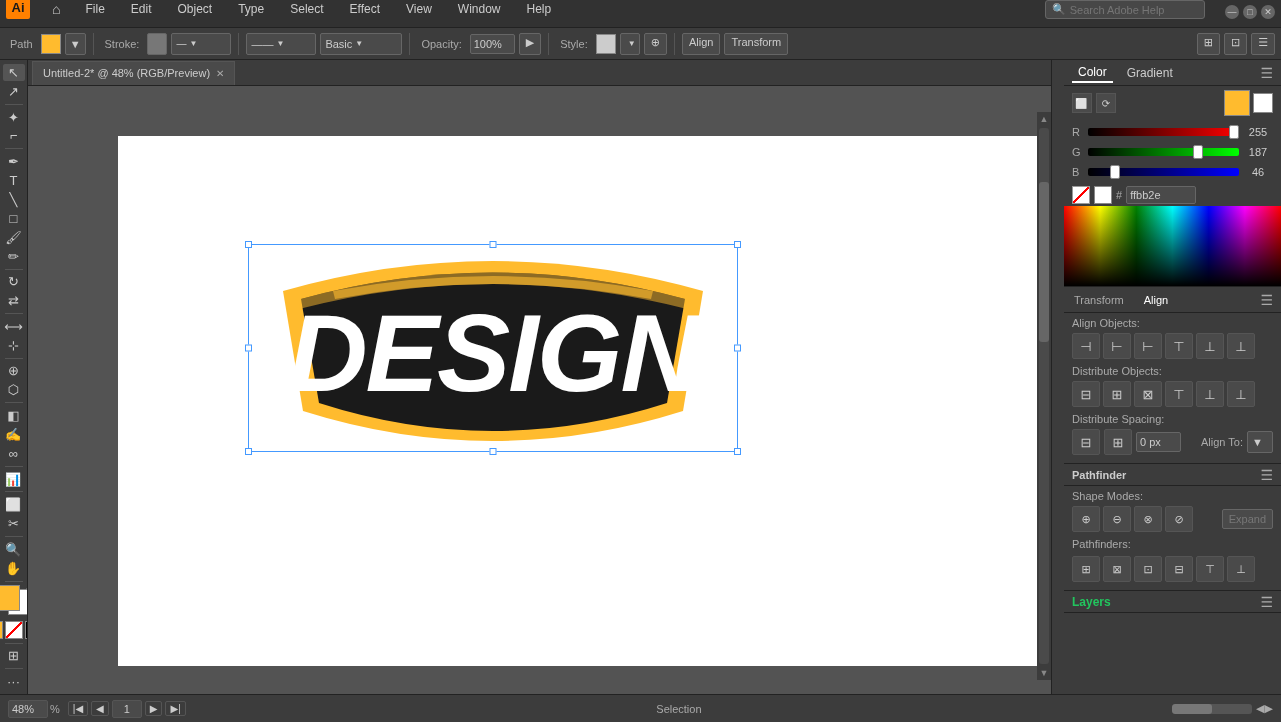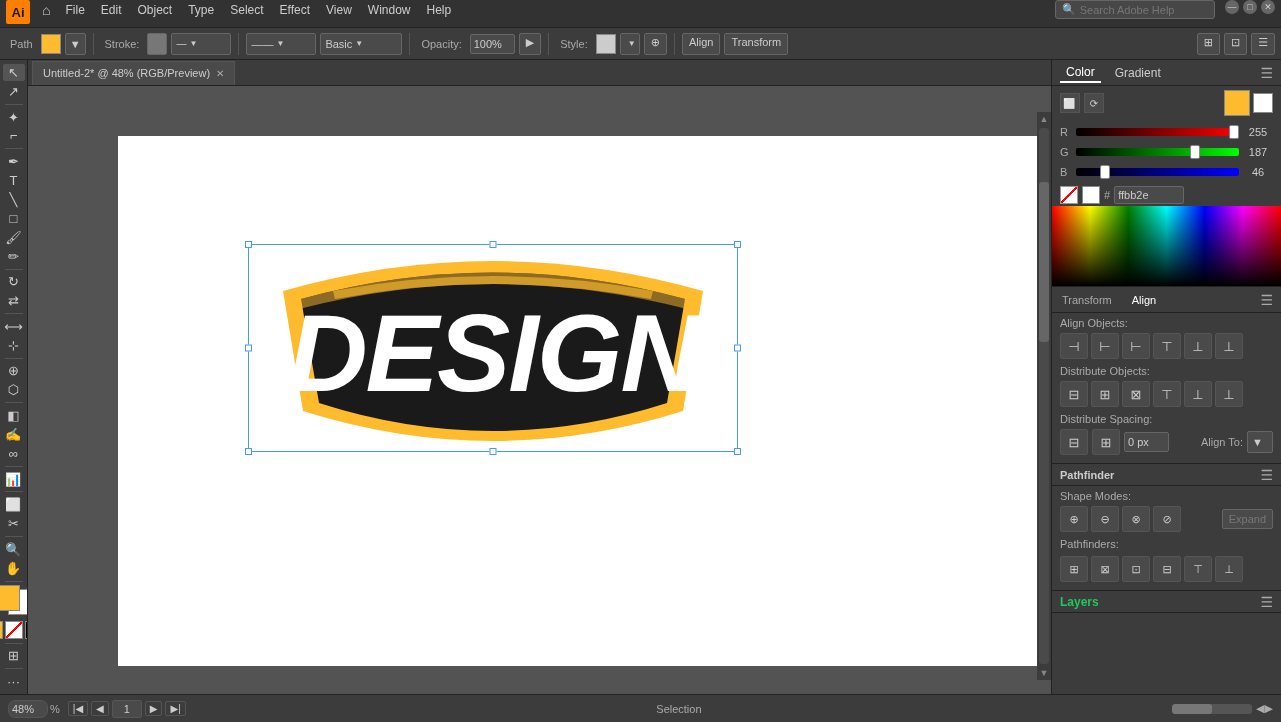--- a/index.html
+++ b/index.html
@@ -1,21 +1,21 @@
 <!DOCTYPE html>
 <html><head>
   <meta charset="utf-8">
   <style>
     * { margin: 0; padding: 0; box-sizing: border-box; }
     body { width: 1281px; height: 722px; background: #535353; font-family: Arial, sans-serif; font-size: 11px; color: #ccc; overflow: hidden; }
 
     
     #menu-bar {
-      display: flex; align-items: flex-start; background: #323232; height: 28px;
-      padding: 0 6px; gap: 2px; border-bottom: 1px solid #222;
+      display: flex; align-items: flex-end; background: #323232; height: 28px;
+      padding: 8px 6px; gap: 12px; border-bottom: 1px solid #222;
     }
     .menu-item { padding: 3px 7px; cursor: pointer; color: #ccc; font-size: 12px; }
     .ai-logo { width: 24px; height: 24px; background: #ff8000; display: flex; align-items: center; justify-content: center; font-weight: bold; font-size: 13px; color: #1a1a1a; border-radius: 2px; margin-right: 4px; }
     .home-icon { font-size: 14px; color: #ccc; padding: 2px 6px; cursor: pointer; }
 
     
     .search-bar {
       margin-left: auto; display: flex; align-items: center;
       background: #474747; border: 1px solid #666; border-radius: 3px;
       padding: 2px 6px; width: 160px;
@@ -98,21 +98,21 @@
       position: absolute;
       top: 165px; left: 235px;
       width: 460px; height: 195px;
       display: flex; align-items: center; justify-content: center;
       overflow: hidden;
     }
 
     
     #right-panel {
       width: 230px; background: #3c3c3c; border-left: 1px solid #222;
-      display: flex; flex-direction: column; overflow: hidden;
+      display: flex; flex-direction: column; overflow: hidden; padding-left: 12px;
     }
 
     
     #color-panel { border-bottom: 1px solid #222; }
     .panel-header {
       display: flex; align-items: center; background: #3c3c3c;
       border-bottom: 1px solid #222; height: 26px; padding: 0 8px; gap: 8px;
     }
     .panel-tab { font-size: 12px; color: #ccc; cursor: pointer; padding: 2px 6px; }
     .panel-tab.active { color: white; border-bottom: 2px solid white; }
@@ -180,21 +180,21 @@
       display: flex; align-items: center; background: #3c3c3c; height: 22px; padding: 0 8px;
       border-bottom: 1px solid #222;
     }
 
     
     #status-bar {
       display: flex; align-items: center; background: #3c3c3c; height: 28px;
       border-top: 1px solid #222; padding: 0 8px; gap: 8px;
     }
     .status-zoom { display: flex; align-items: center; gap: 2px; }
-    .zoom-input { background: #4a4a4a; border: 1px solid #555; border-radius: 7px; color: #ccc; font-size: 11px; padding: 1px 3px; width: 40px; height: 18px; }
+    .zoom-input { background: #4a4a4a; border: 1px solid #555; border-radius: 2px; color: #ccc; font-size: 11px; padding: 1px 3px; width: 40px; height: 18px; }
     .nav-btn { background: none; border: 1px solid #555; border-radius: 2px; color: #ccc; font-size: 10px; padding: 1px 4px; cursor: pointer; }
     .page-input { background: #4a4a4a; border: 1px solid #555; border-radius: 2px; color: #ccc; font-size: 11px; padding: 1px 3px; width: 30px; height: 18px; text-align: center; }
     .status-tool { margin-left: auto; font-size: 11px; color: #aaa; }
     .progress-bar-area { display: flex; align-items: center; gap: 4px; margin-left: auto; }
     .progress-track { width: 80px; height: 10px; background: #555; border-radius: 3px; overflow: hidden; }
     .progress-fill { width: 50%; height: 100%; background: #777; border-radius: 3px; }
 
     
     #v-scroll { position: absolute; right: 0; top: 26px; width: 14px; height: calc(100% - 40px); background: #3c3c3c; display: flex; flex-direction: column; align-items: center; }
     .scroll-arrow { font-size: 9px; color: #888; cursor: pointer; padding: 2px; }

